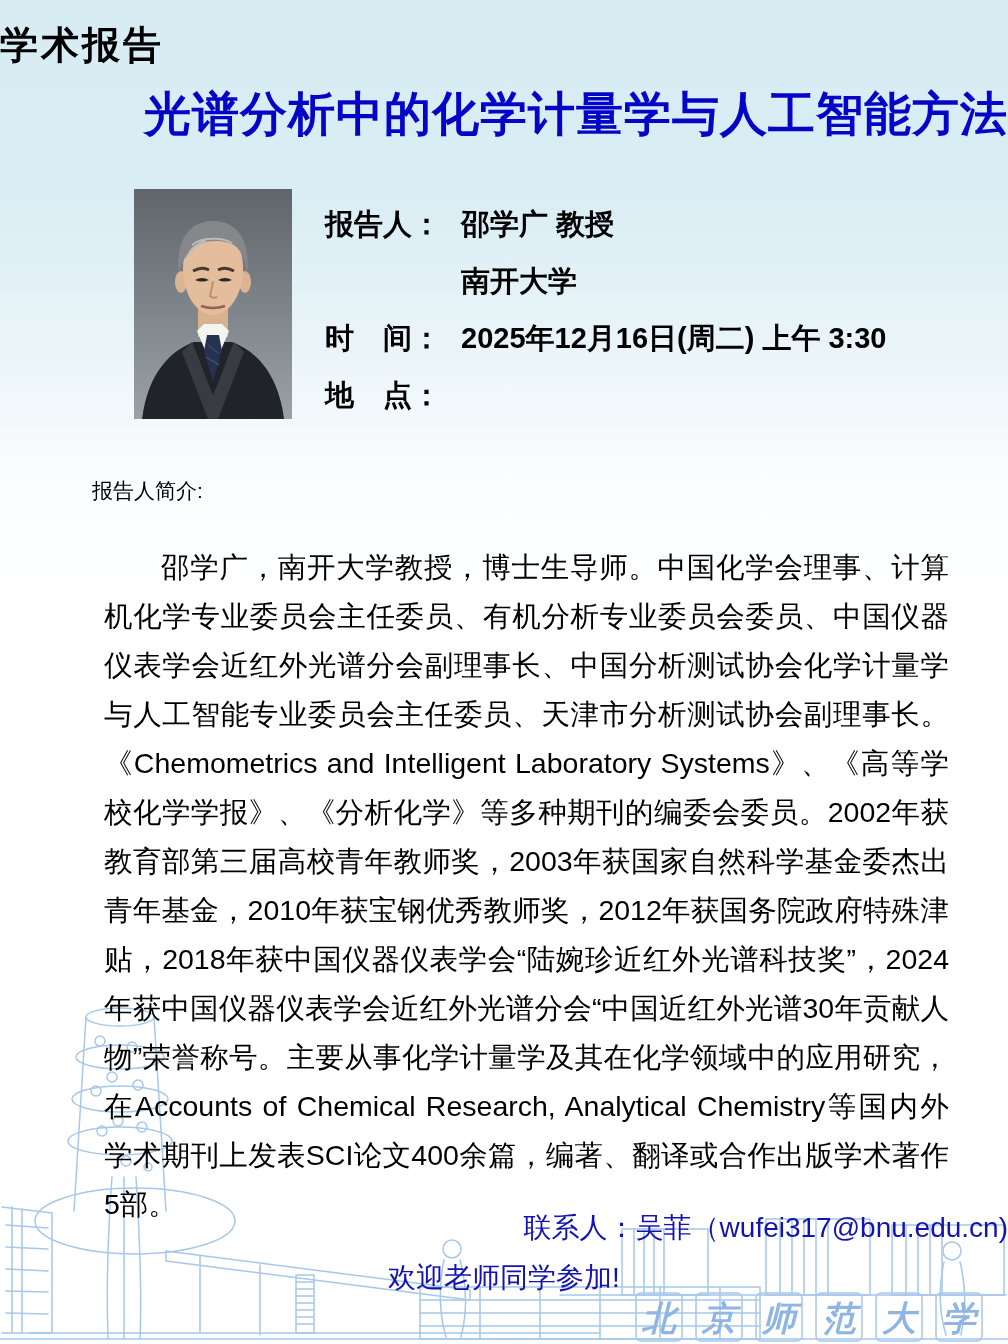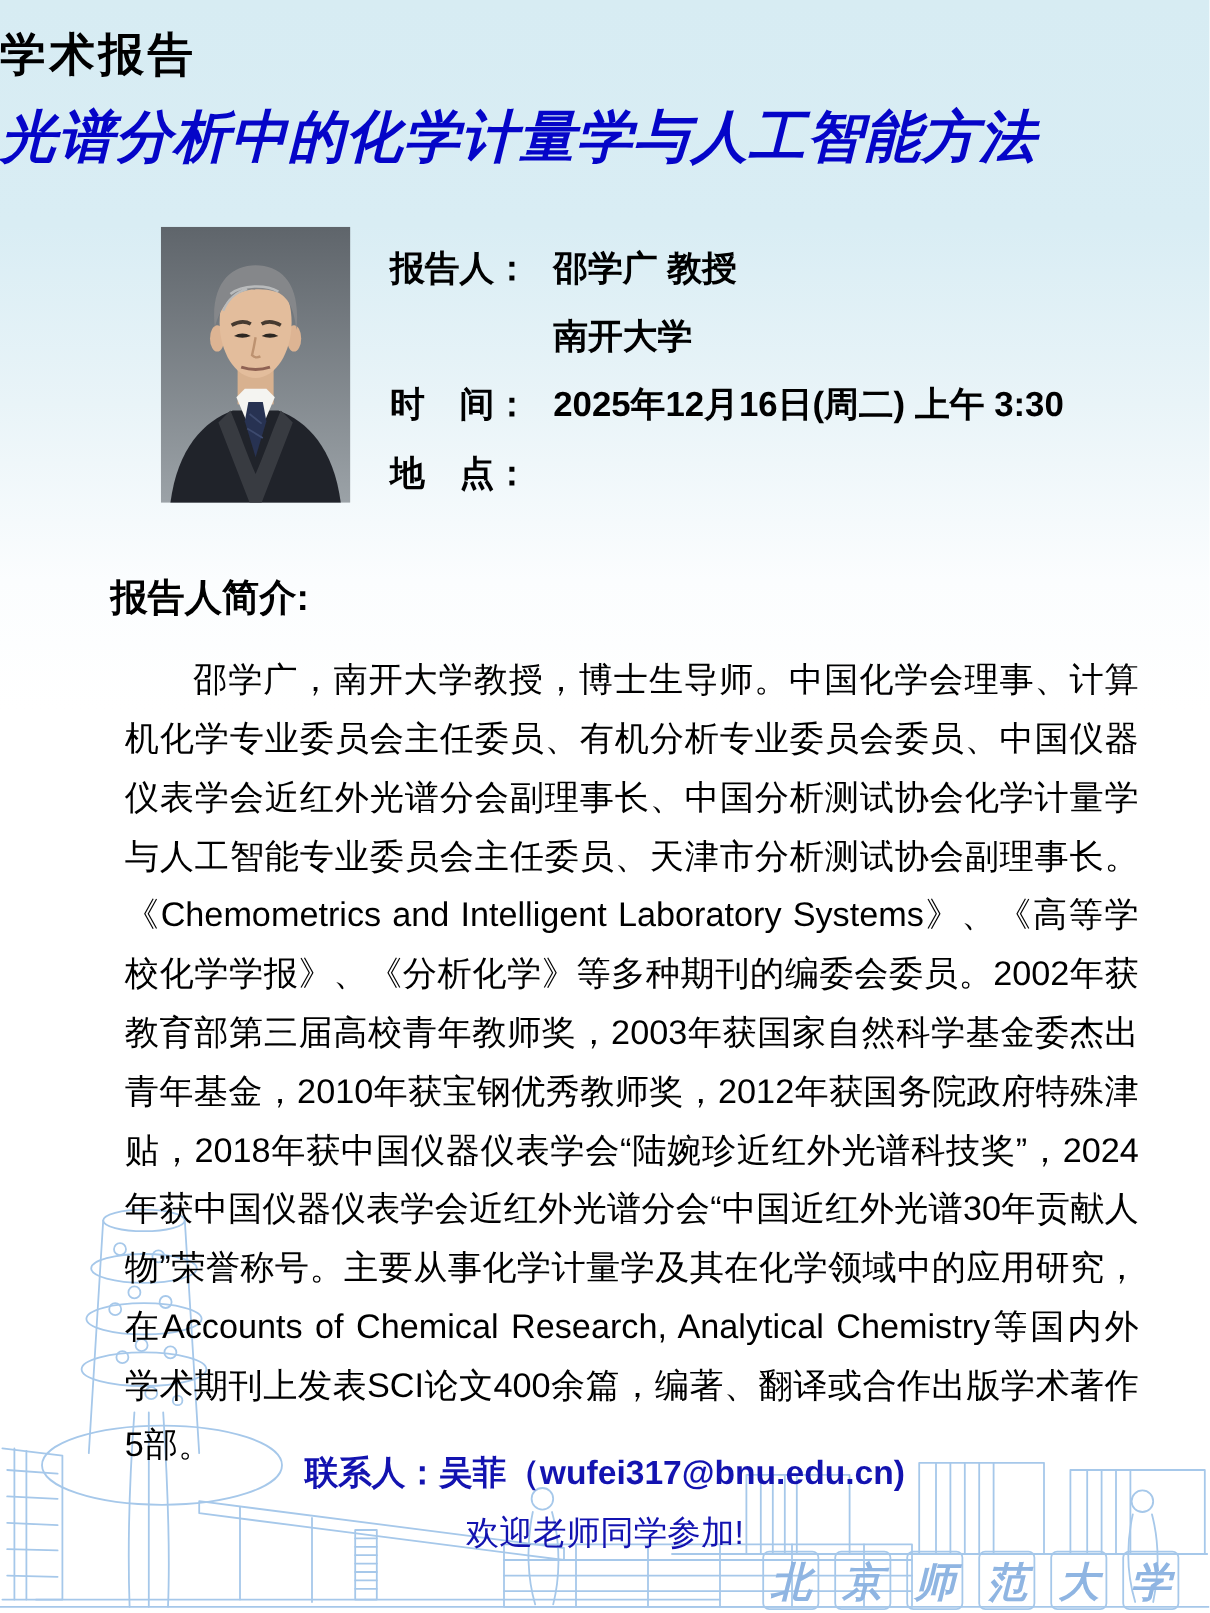--- a/index.html
+++ b/index.html
@@ -5,33 +5,33 @@
   html,body{margin:0;padding:0;}
   body{width:1008px;height:1344px;}
   .poster{
     position:relative;width:1008px;height:1344px;overflow:hidden;color:#000;
     font-family:"Liberation Sans","DejaVu Sans",sans-serif;
     background:linear-gradient(180deg,#d7ecf3 0%,#d9edf4 14%,#e9f4f8 25%,#fbfdfe 36%,#ffffff 44%,#ffffff 100%);
   }
   .watermark{position:absolute;left:0;bottom:0;width:1008px;height:345px;}
   .kicker{position:absolute;top:20px;left:0;width:100%;text-align:left;
     font-size:38px;font-weight:900;letter-spacing:3px;}
-  .title{position:absolute;top:83px;left:0;width:100%;text-align:left;
-    font-size:47px;font-weight:900;color:#0505c8;letter-spacing:1px;font-style:italic;}
+  .title{position:absolute;top:83px;left:0;width:100%;text-align:right;
+    font-size:47px;font-weight:900;color:#0505c8;letter-spacing:1px;}
   .photo{position:absolute;left:134px;top:189px;width:158px;height:230px;display:block;}
   .info{position:absolute;left:325px;top:196px;display:grid;
     grid-template-columns:128px auto;column-gap:8px;
     font-size:29px;font-weight:700;line-height:57px;white-space:nowrap;}
   .info .lbl{white-space:pre;}
-  .bio-heading{position:absolute;left:92px;top:477px;font-size:31px;font-weight:700;}
+  .bio-heading{position:absolute;left:92px;top:477px;font-size:21px;font-weight:400;}
   .bio{position:absolute;left:92px;top:531px;width:845px;margin:12px;
     font-size:28.5px;line-height:49px;font-weight:400;
     text-align:justify;text-justify:inter-character;text-indent:2em;}
-  .contact{position:absolute;top:1209px;left:0;width:100%;text-align:center;
-    font-size:28px;font-weight:700;color:#1313b0;}
+  .contact{position:absolute;top:1209px;left:0;width:100%;text-align:right;
+    font-size:28px;font-weight:400;color:#1313b0;}
   .welcome{position:absolute;top:1259px;left:0;width:100%;text-align:center;
     font-size:28px;font-weight:400;color:#1313b0;}
 </style>
 </head>
 <body>
 
 <div class="poster">
 
   <svg class="watermark" viewBox="0 0 1008 345" aria-hidden="true">
     <g stroke="#a6c8ea" fill="none" stroke-width="1.5" stroke-linejoin="round" stroke-linecap="round">

